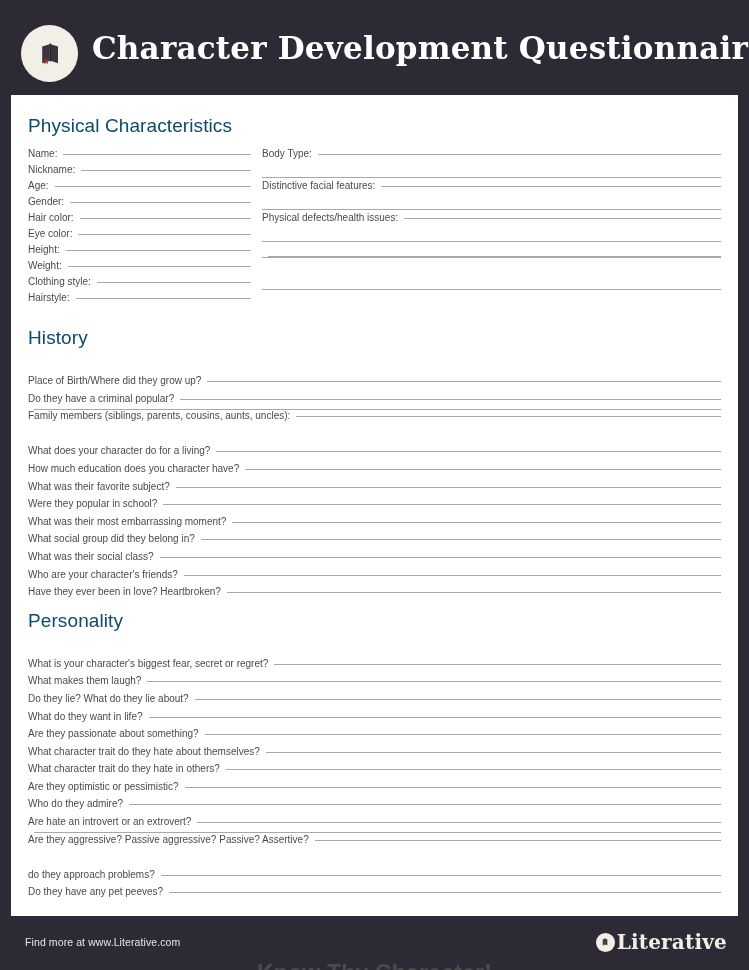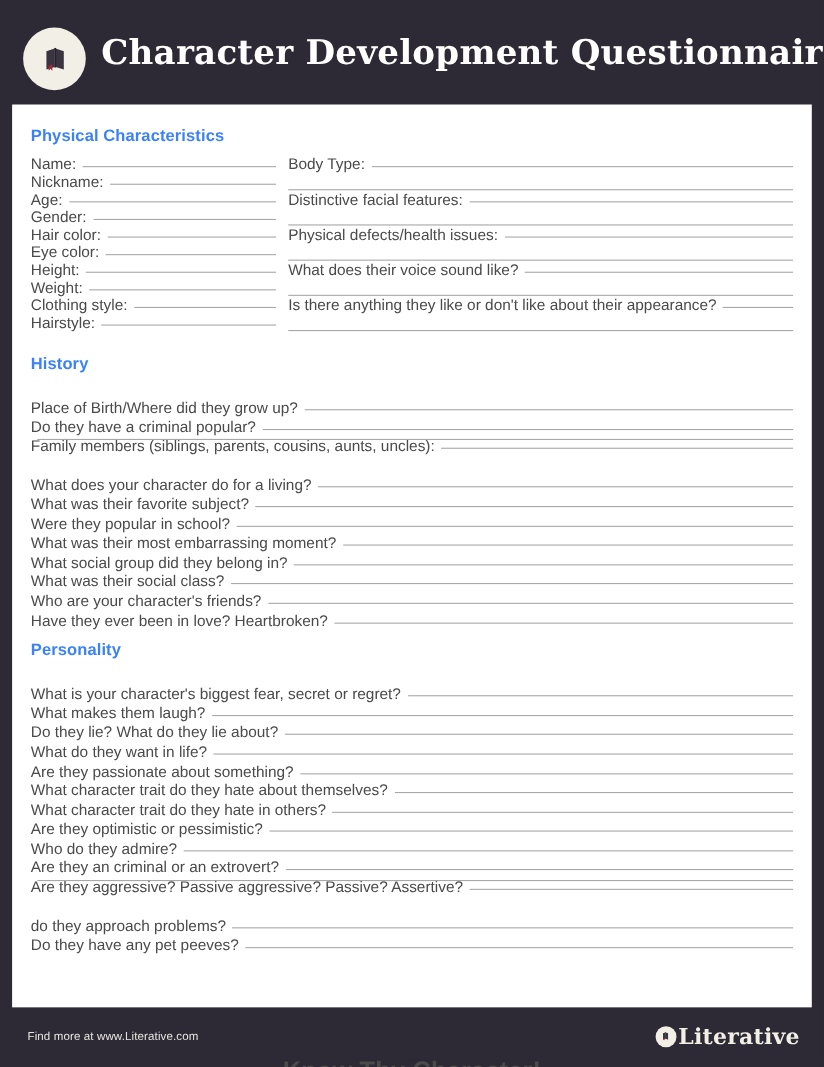--- a/index.html
+++ b/index.html
@@ -70,23 +70,23 @@
   }
 
   .content {
     position: absolute;
     left: 17px;
     top: 20px;
     width: 693px;
   }
 
   .section-title {
-    font-size: 15px;
-    font-weight: bold;
-    color: #3b82f6;
+    font-size: 19px;
+    font-weight: normal;
+    color: #0c4a6e;
     margin: 0 0 9px 0;
     letter-spacing: 0.1px;
   }
 
   .section { margin-bottom: 21px; }
   .section.history { margin-bottom: 23px; }
 
   
   .two-col {
     display: flex;
@@ -96,21 +96,21 @@
   .col-right { flex: 1 1 auto; padding-left: 11px; }
 
   
   .q {
     display: flex;
     align-items: baseline;
     height: 16px;
     white-space: nowrap;
   }
   .q .lbl {
-    font-size: 14px;
+    font-size: 10px;
     color: #4a4a4a;
     line-height: 16px;
     flex: 0 0 auto;
   }
   .q .rule {
     flex: 1 1 auto;
     border-bottom: 1px solid #a8a8a8;
     margin-left: 6px;
     position: relative;
     top: -2px;
@@ -261,28 +261,23 @@
               <span class="rule"></span>
             </div>
             <div class="rule-full"></div>
 
             <div class="q">
               <span class="lbl">Physical defects/health issues:</span>
               <span class="rule"></span>
             </div>
             <div class="rule-full"></div>
 
-            <div class="q">
-              <span class="lbl">What does their voice sound like?</span>
-              <span class="rule"></span>
-            </div>
             <div class="rule-full"></div>
 
             <div class="q">
-              <span class="lbl">Is there anything they like or don't like about their appearance?</span>
               <span class="rule"></span>
             </div>
             <div class="rule-full"></div>
 
           </div>
         </div>
       </div>
 
       <div class="section history">
         <div class="section-title">History</div>
@@ -299,20 +294,24 @@
           <span class="rule"></span>
         </div>
         <div class="q">
           <span class="rule"></span>
         </div>
         <div class="q">
           <span class="lbl">What does your character do for a living?</span>
           <span class="rule"></span>
         </div>
         <div class="q">
+          <span class="lbl">How much education does you character have?</span>
+          <span class="rule"></span>
+        </div>
+        <div class="q">
           <span class="lbl">What was their favorite subject?</span>
           <span class="rule"></span>
         </div>
         <div class="q">
           <span class="lbl">Were they popular in school?</span>
           <span class="rule"></span>
         </div>
         <div class="q">
           <span class="lbl">What was their most embarrassing moment?</span>
           <span class="rule"></span>
@@ -367,21 +366,21 @@
         </div>
         <div class="q">
           <span class="lbl">Are they optimistic or pessimistic?</span>
           <span class="rule"></span>
         </div>
         <div class="q">
           <span class="lbl">Who do they admire?</span>
           <span class="rule"></span>
         </div>
         <div class="q">
-          <span class="lbl">Are they an criminal or an extrovert?</span>
+          <span class="lbl">Are hate an introvert or an extrovert?</span>
           <span class="rule"></span>
         </div>
         <div class="q">
           <span class="lbl">Are they aggressive? Passive aggressive? Passive? Assertive?</span>
           <span class="rule"></span>
         </div>
         <div class="q">
           <span class="rule"></span>
         </div>
         <div class="q">

